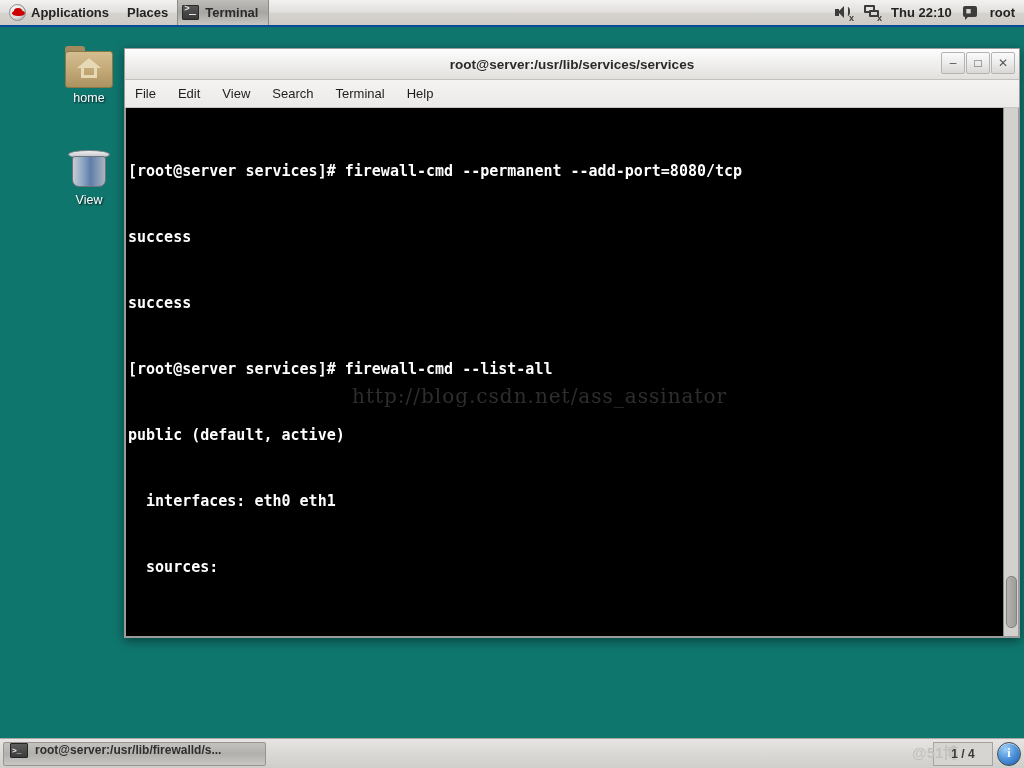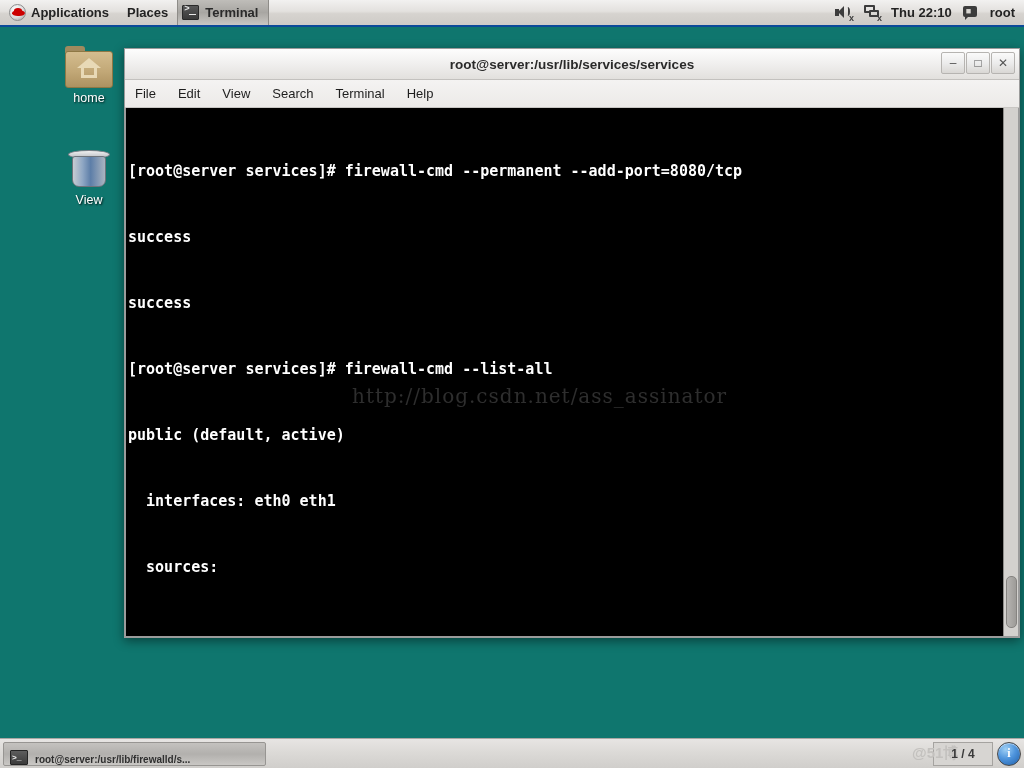--- a/index.html
+++ b/index.html
@@ -293,26 +293,26 @@
   #bottom-panel {
     position: absolute;
     left: 0; bottom: 0;
     width: 1024px; height: 30px;
     background: linear-gradient(to bottom, #e7e5e3 0%, #dcdad7 45%, #d0cecb 100%);
     border-top: 1px solid #a9a7a4;
     display: flex; align-items: center;
     padding: 0 3px;
   }
   #taskbar-item {
-    display: flex; align-items: flex-end; gap: 7px;
+    display: flex; align-items: flex-start; gap: 7px;
     height: 24px; width: 263px;
     padding: 0 6px;
     background: linear-gradient(to bottom, #c4c2bf 0%, #b2b0ad 50%, #c9c7c4 100%);
     border: 1px solid #979592; border-radius: 2px;
-    font-size: 10px; font-weight: bold; color: #2f2f2f;
+    font-size: 12px; font-weight: bold; color: #2f2f2f;
     overflow: hidden; white-space: nowrap;
   }
   .task-term-icon {
     width: 18px; height: 15px; flex: none;
     background: linear-gradient(to bottom,#5d5d5d,#3b3b3b);
     border: 1px solid #242424; border-radius: 1px;
     position: relative;
   }
   .task-term-icon::before {
     content: ">_"; position: absolute; left: 1px; top: 0px;

